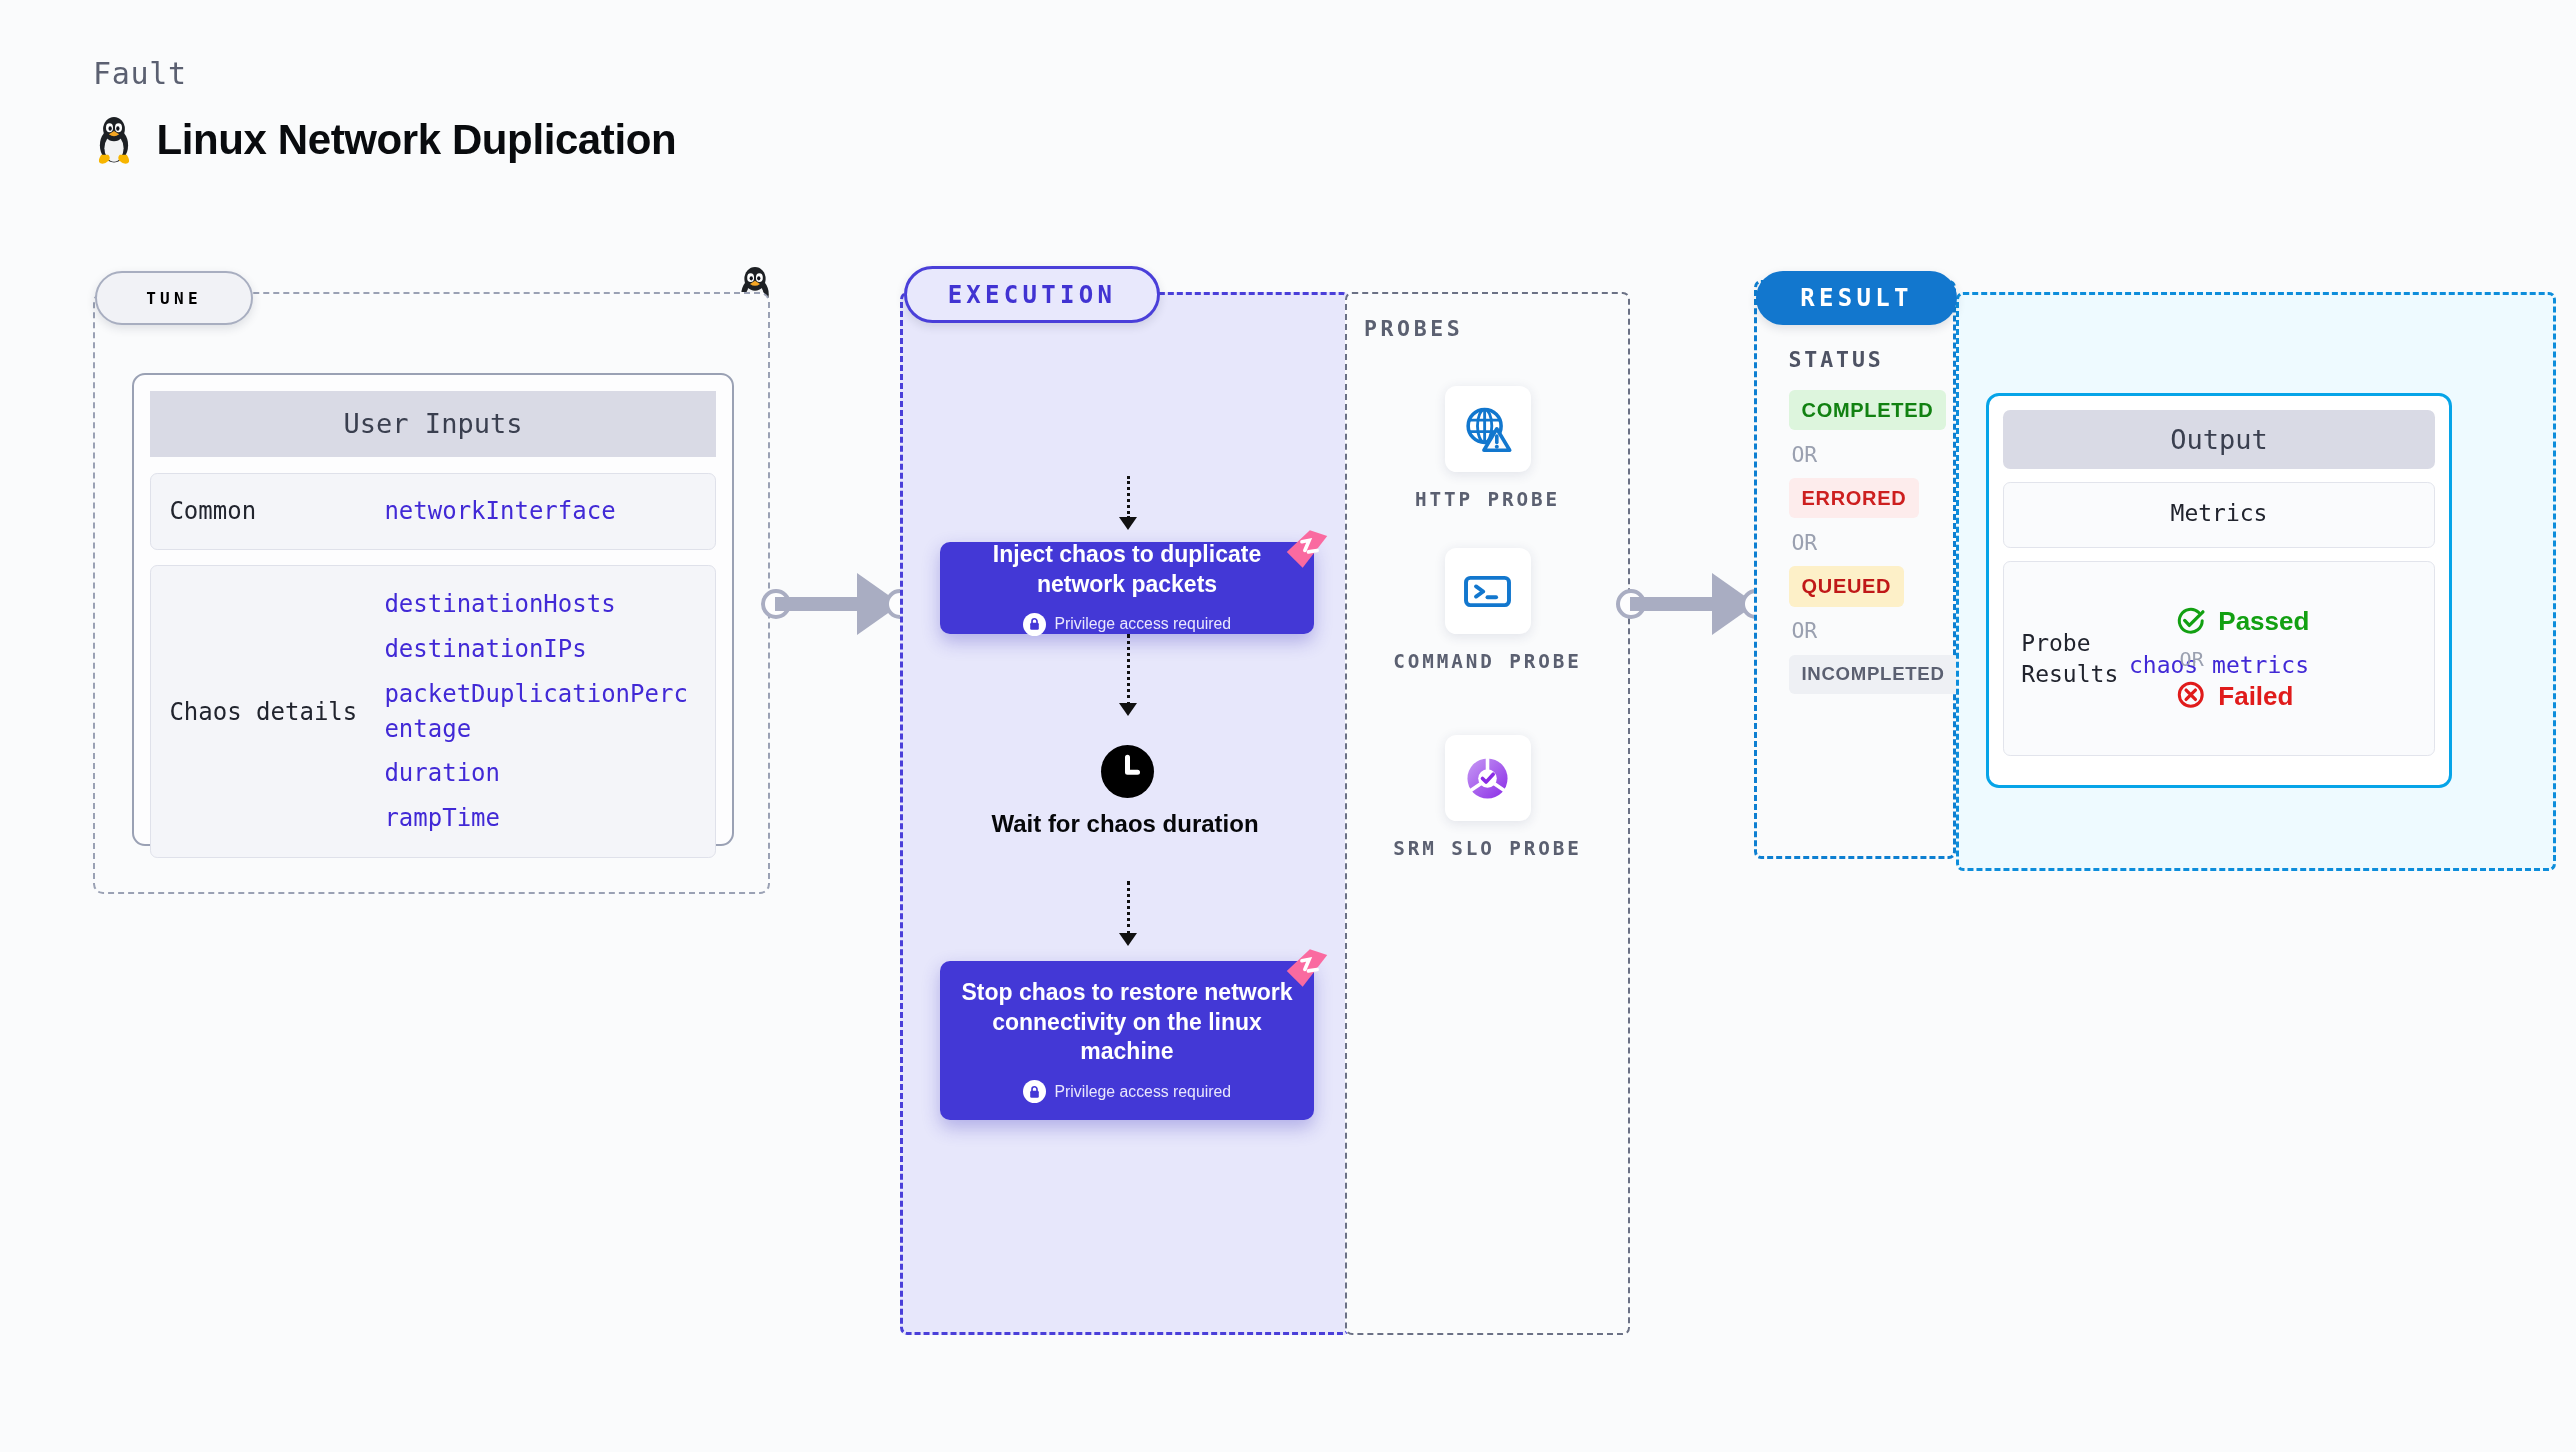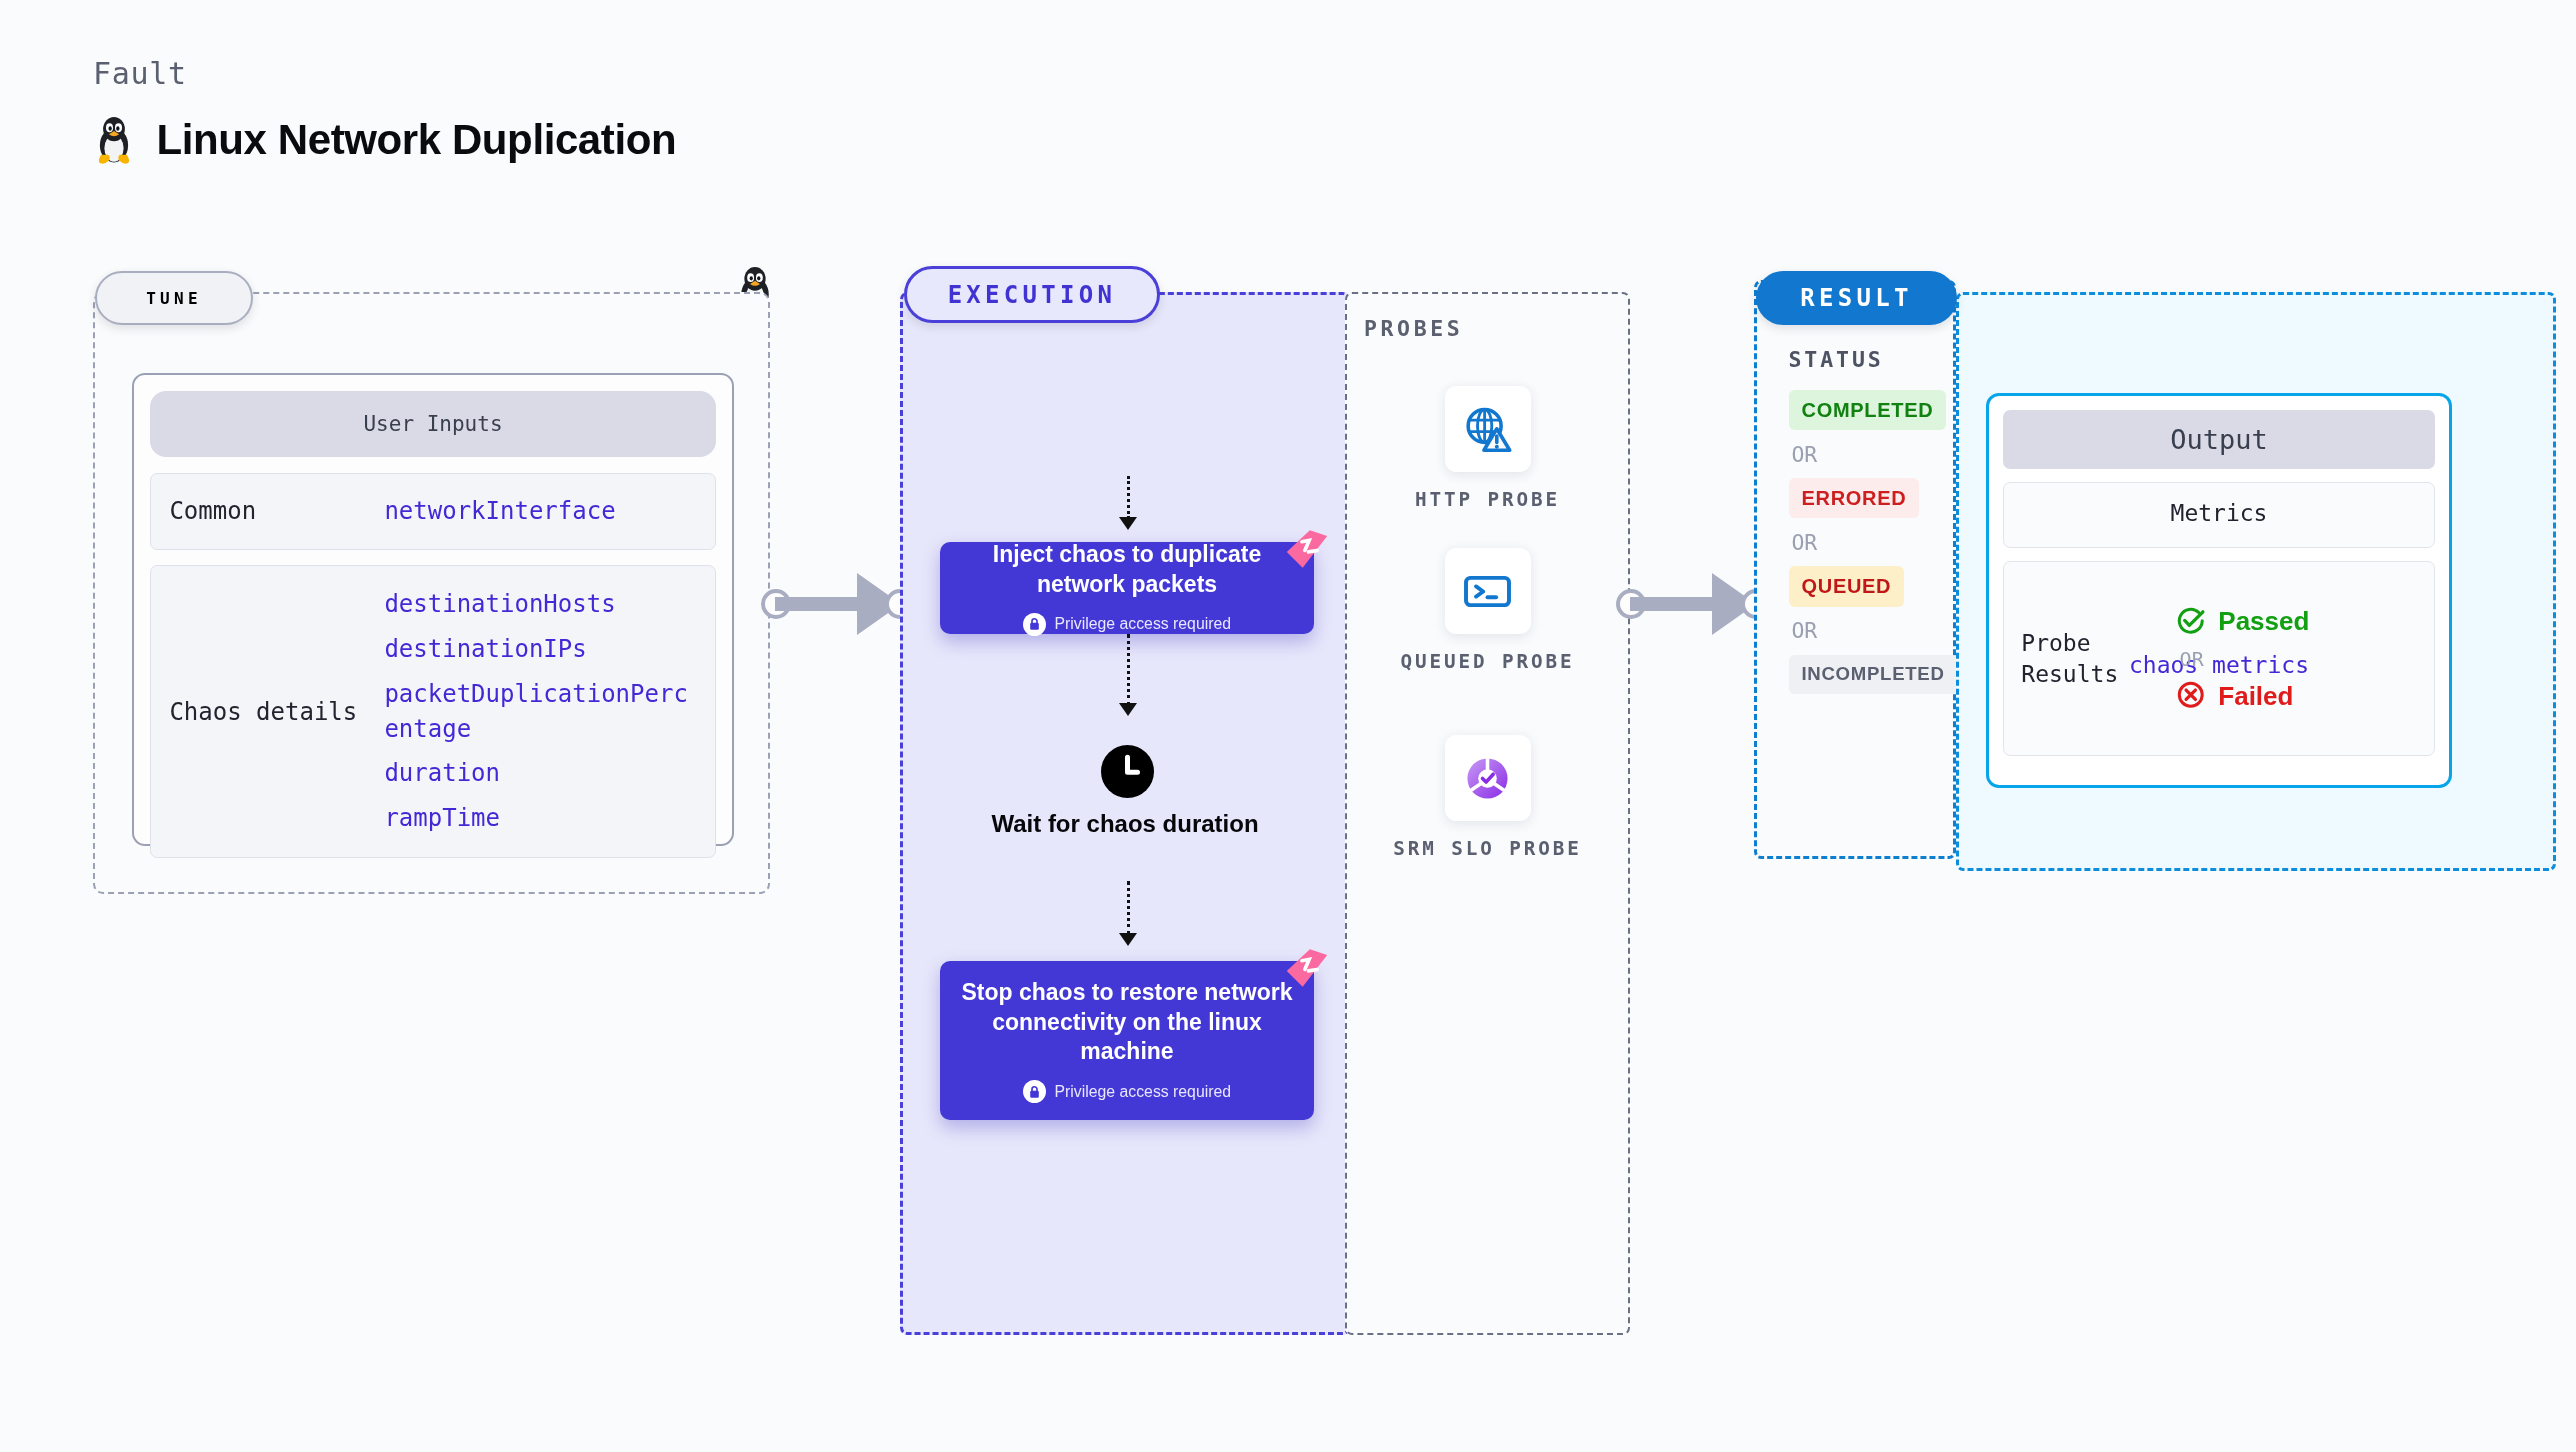--- a/index.html
+++ b/index.html
@@ -50,24 +50,24 @@
     background: #f1f2f6; border: 2.9px solid #a8aec0; border-radius: 29px;
     color: #000000; font-size: 16px;
   }
   #inputs-card {
     position: absolute; left: 37px; top: 79px;
     width: 602px; height: 473px;
     background: #fdfdfe; border: 2.9px solid #9aa1b4; border-radius: 13px;
     padding: 15.8px;
   }
   #inputs-title {
-    height: 66px; background: #d9dae5; border-radius: 16px;
+    height: 66px; background: #d9dae5; border-radius: 0;
     display: flex; align-items: center; justify-content: center;
     font-family: "DejaVu Sans Mono", monospace;
-    font-size: 21px; color: #3a3f4f;
+    font-size: 27px; color: #3a3f4f;
   }
   .inputs-row {
     margin-top: 15.8px;
     background: #f4f5f9; border: 1.4px solid #dfe1ea; border-radius: 7.2px;
     display: flex; align-items: center;
     padding: 15.8px 18.6px;
   }
   .inputs-row .rl {
     flex: 0 0 215px;
     font-family: "DejaVu Sans Mono", monospace;
@@ -409,21 +409,21 @@
   </div>
 
   <div class="probe" style="top:254px;">
     <div class="probe-tile">
       <svg width="53" height="53" viewBox="0 0 74 74">
         <rect x="7" y="18" width="60" height="38" rx="6" fill="none" stroke="#1277ce" stroke-width="5.5"></rect>
         <path d="M21 30 L31 37 L21 44" fill="none" stroke="#1277ce" stroke-width="5.5" stroke-linecap="round" stroke-linejoin="round"></path>
         <path d="M37 45 H49" stroke="#1277ce" stroke-width="5.5" stroke-linecap="round"></path>
       </svg>
     </div>
-    <div class="probe-label">QUEUED PROBE</div>
+    <div class="probe-label">COMMAND PROBE</div>
   </div>
 
   <div class="probe" style="top:441px;">
     <div class="probe-tile">
       <svg width="53" height="53" viewBox="0 0 74 74">
         <defs>
           <linearGradient id="slograd" x1="0" y1="0" x2="1" y2="1">
             <stop offset="0%" stop-color="#c79af4"></stop>
             <stop offset="100%" stop-color="#8a2be6"></stop>
           </linearGradient>

